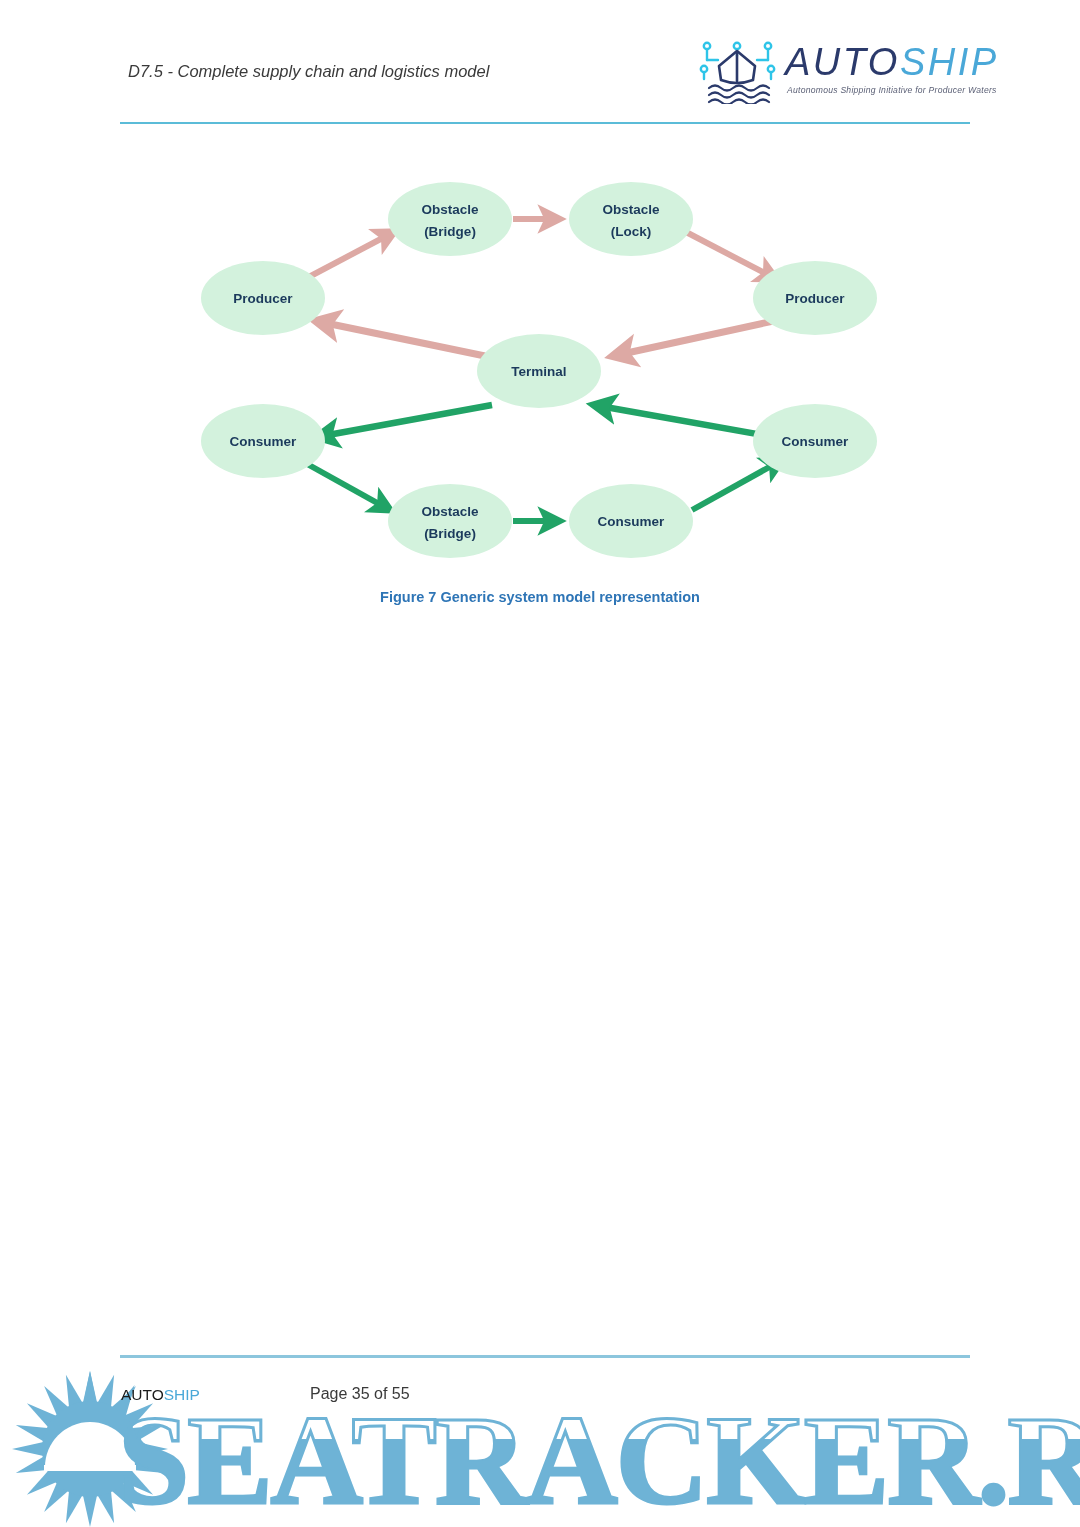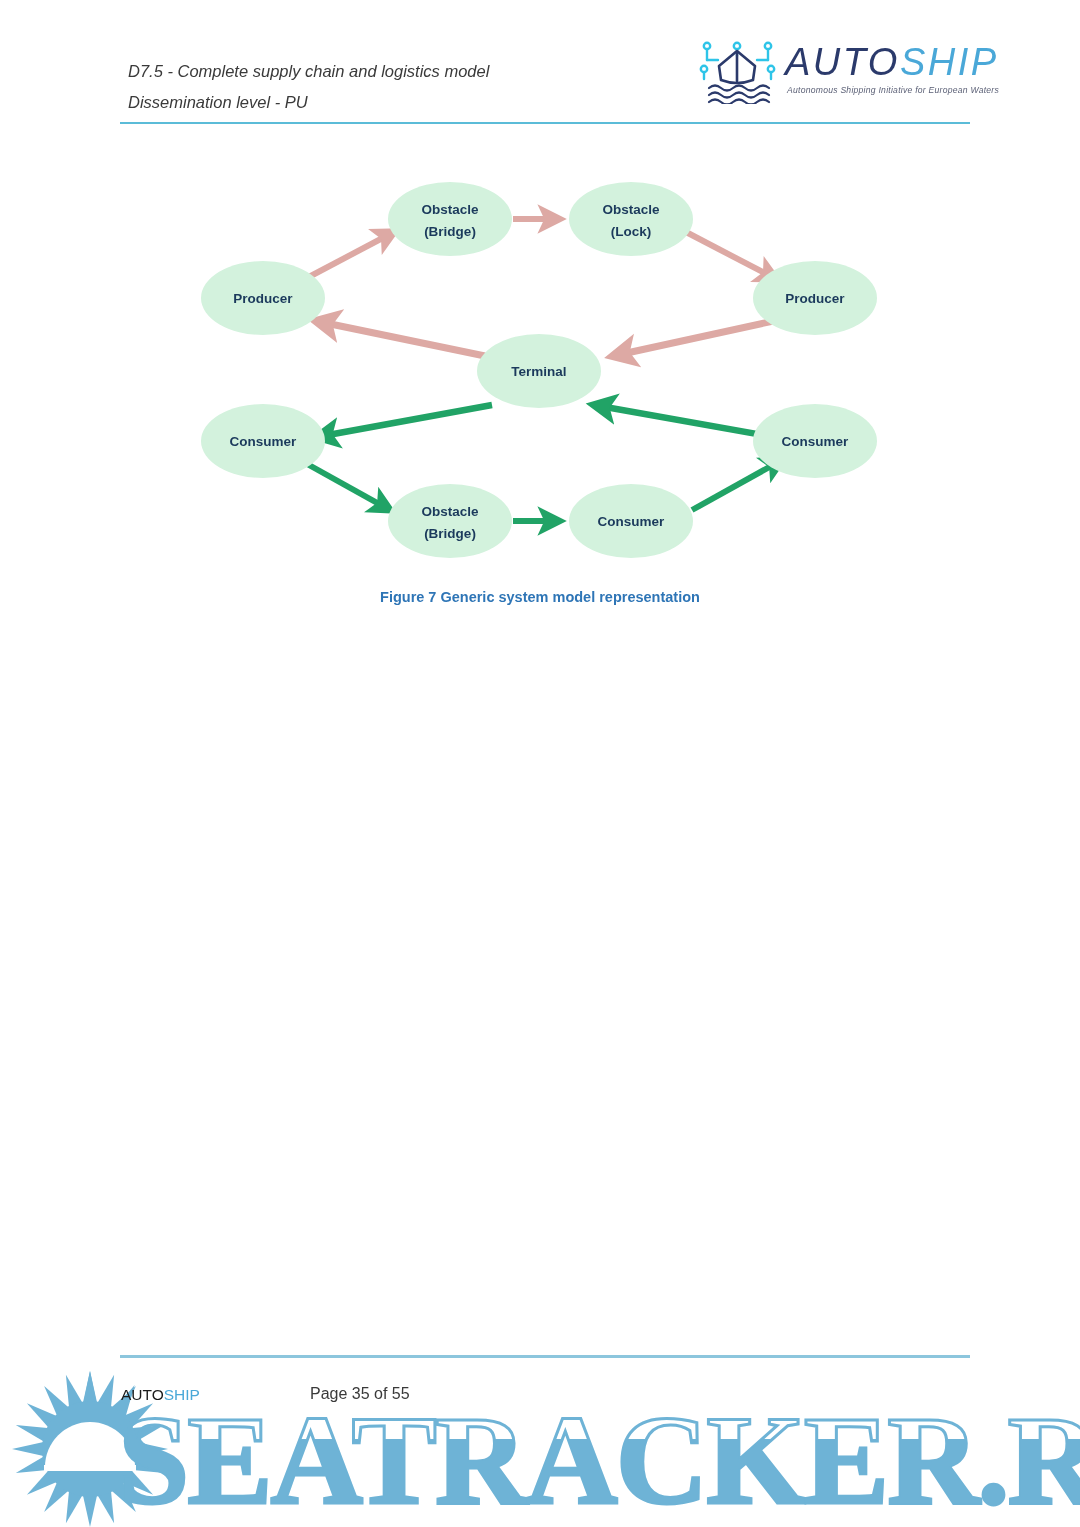--- a/index.html
+++ b/index.html
@@ -163,21 +163,20 @@
     letter-spacing: -2px;
   }
 </style>
 </head>
 <body>
 
 <div class="header">
 
   <div class="header-text">
     <span class="hline">D7.5 - Complete supply chain and logistics model</span>
-    <span class="hline">Dissemination level - PU</span>
   </div>
 
   <div class="logo-block">
     <svg class="logo-mark" viewBox="0 0 82 66">
       <g fill="none" stroke="#2ec4e8" stroke-width="2.4" stroke-linecap="round">
         <path d="M10 22 L10 11"></path>
         <circle cx="10" cy="8" r="3.2"></circle>
         <path d="M10 22 L21 22"></path>
         <path d="M40 18 L40 11"></path>
         <circle cx="40" cy="8" r="3.2"></circle>
@@ -195,21 +194,21 @@
       </g>
       <g fill="none" stroke="#2b3a6b" stroke-width="2.2" stroke-linecap="round">
         <path d="M12 50 q6 -5 12 0 t12 0 t12 0 t12 0 t12 0"></path>
         <path d="M12 57 q6 -5 12 0 t12 0 t12 0 t12 0 t12 0"></path>
         <path d="M12 64 q6 -5 12 0 t12 0 t12 0 t12 0 t12 0"></path>
       </g>
     </svg>
     <div class="logo-word">
       <span class="w-auto">AUTO</span><span class="w-ship">SHIP</span>
     </div>
-    <div class="logo-tagline">Autonomous Shipping Initiative for European Waters</div>
+    <div class="logo-tagline">Autonomous Shipping Initiative for Producer Waters</div>
   </div>
 
   <div class="header-rule"></div>
 </div>
 
 <div class="figure-area">
 
   <svg class="diagram-svg" viewBox="0 0 1080 420">
     <defs>
       <marker id="ah-pink" markerWidth="5.2" markerHeight="5.2" refX="3.6" refY="2.6" orient="auto">

